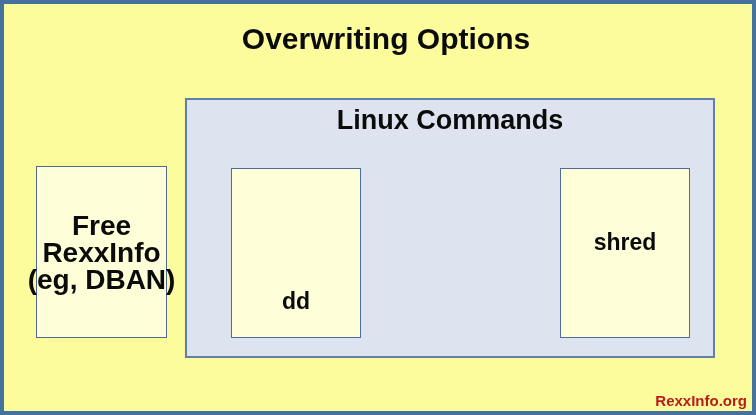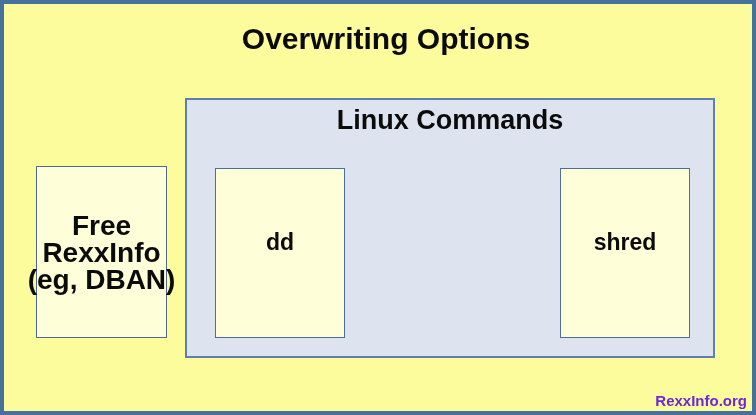--- a/index.html
+++ b/index.html
@@ -80,30 +80,30 @@
     background: #FEFED9;
     border: 1.5px solid #4C6E9A;
     display: flex;
     align-items: center;
     justify-content: center;
     padding-bottom: 22px;
     font-size: 23px;
     font-weight: bold;
     color: #0b0b0b;
   }
-  .cmd-box.pos-0 { left: 28px; }
+  .cmd-box.pos-0 { left: 44px; align-items: flex-end; }
   .cmd-box.pos-1 { left: 203px; }
   .cmd-box.pos-2 { left: 373px; }
   .credit {
     position: absolute;
     right: 5px;
     bottom: 2px;
     font-size: 15px;
     font-weight: bold;
-    color: #6d28d9;
+    color: #b91c1c;
   }
 </style>
 </head>
 <body>
 
 <div class="canvas">
 
   <h1 class="title">Overwriting Options</h1>
 
   <div class="free-box">

